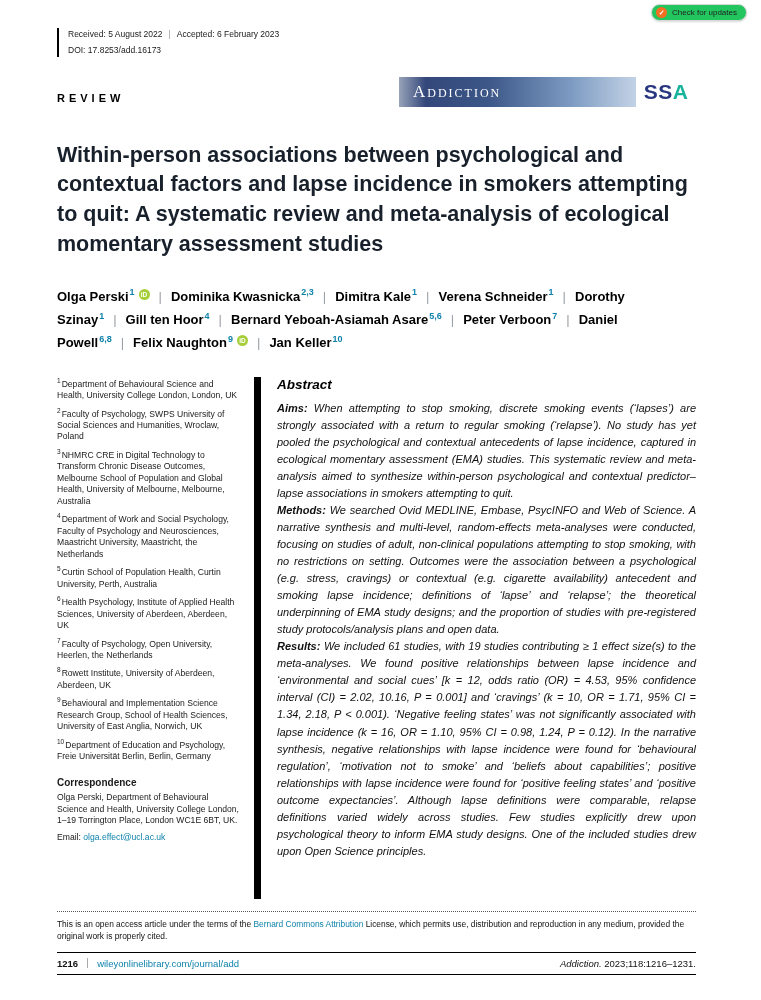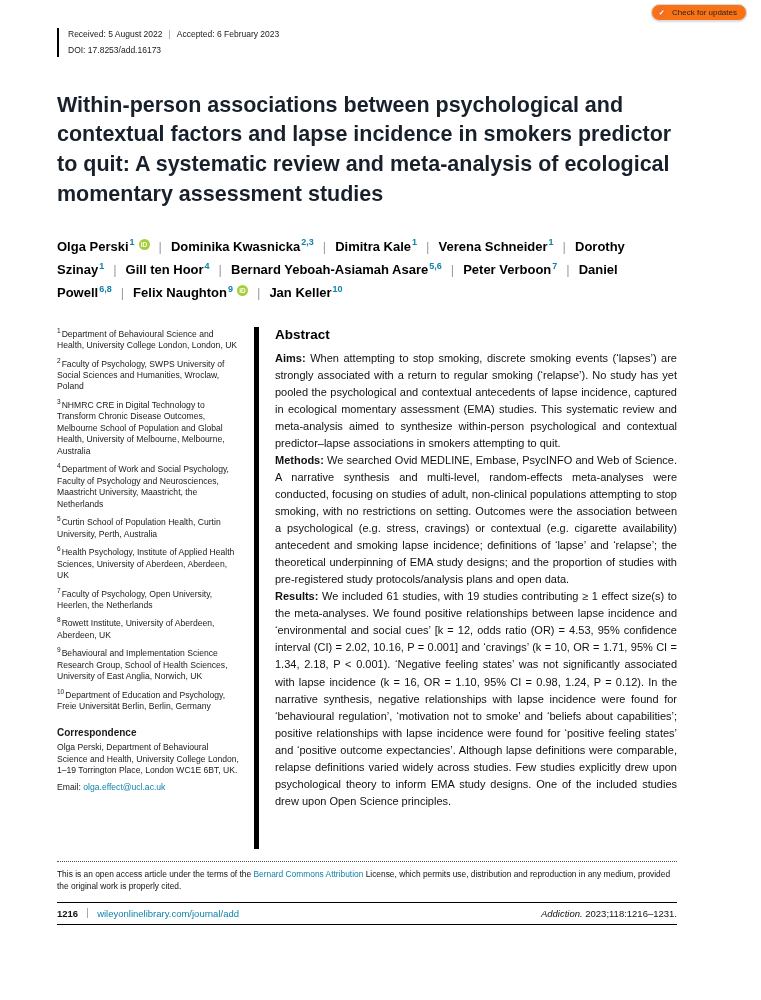--- a/index.html
+++ b/index.html
@@ -1,26 +1,26 @@
 <!DOCTYPE html>
 <html><head>
 <meta charset="utf-8">
 <style>
   * { margin:0; padding:0; box-sizing:border-box; }
   html,body { background:#e9e9e9; }
   .page {
     width:761px; height:1000px; background:#fff; position:relative; overflow:hidden;
     font-family:"Liberation Sans", sans-serif; color:#111; margin:0 auto;
   }
-  .content { padding:28px 84px 0 57px; }
+  .content { padding:28px 65px 0 57px; }
 
   
   .cfu {
     position:absolute; top:4px; right:14px; display:flex; align-items:center; gap:5px;
-    background:#f97316; border:1px solid #d9d9d9; border-radius:9px; padding:2px 9px 2px 4px;
+    background:#22c55e; border:1px solid #d9d9d9; border-radius:9px; padding:2px 9px 2px 4px;
     box-shadow:0 1px 2px rgba(0,0,0,.15); font-size:8px; color:#222; cursor:pointer;
   }
   .cfu-icon {
     width:11px; height:11px; border-radius:50%; background:#f36f21; color:#fff;
     font-size:7px; line-height:11px; text-align:center; font-weight:bold;
   }
 
   
   .top-meta { border-left:2px solid #000; padding-left:9px; font-size:8.5px; line-height:1.45; color:#1a1a1a; }
   .meta-sep { color:#999; margin:0 6px; }
@@ -56,21 +56,21 @@
     display:inline-block; width:11px; height:11px; border-radius:50%; background:#a6ce39;
     color:#fff; font-size:6.5px; font-weight:bold; text-align:center; line-height:11px;
     margin-left:4px; vertical-align:4px; cursor:pointer;
   }
 
   
   .columns { display:flex; margin-top:22px; min-height:522px; }
   .left-col { width:182px; flex:none; font-size:8.6px; line-height:1.34; color:#1a1a1a; }
   .aff { margin-bottom:5px; }
   .aff sup { font-size:6.5px; margin-right:1px; }
-  .right-col { flex:1; margin-left:15px; border-left:5px solid #000000; padding-left:16px; }
+  .right-col { flex:1; margin-left:15px; border-left:7px solid #000000; padding-left:16px;font-style:italic; }
   .corr { margin-top:13px; }
   .corr-heading { font-weight:bold; font-size:10px; margin-bottom:3px; }
   .corr-body { margin-bottom:5px; }
   .email-link { color:#0f82ab; text-decoration:none; cursor:pointer; }
 
   .abstract-heading { font-size:13.5px; font-weight:bold; margin-bottom:8px; color:#000; }
   .abs-para { font-size:11px; line-height:1.55; text-align:justify; color:#111; }
 
   
   .oa-note { margin-top:12px; border-top:1px dotted #555; padding-top:6px; font-size:8.4px; line-height:1.5; color:#111; }
@@ -100,22 +100,32 @@
 
   <div class="content">
 
     <div class="top-meta">
       <div>
         <span>Received: 5 August 2022</span><span class="meta-sep">|</span><span>Accepted: 6 February 2023</span>
       </div>
       <div class="doi-line">DOI: 17.8253/add.16173</div>
     </div>
 
+    <div class="header-row">
+      <div class="review-label">REVIEW</div>
+      <div class="banner">
+        <span class="banner-title">Addiction</span>
+        <div class="ssa-box">
+          <span class="ssa-ss">SS</span>
+            <span class="ssa-a">A</span>
+        </div>
+      </div>
+    </div>
 
-    <h1 class="title">Within-person associations between psychological and contextual factors and lapse incidence in smokers predictor to quit: A systematic review and meta-analysis of ecological momentary assessment studies</h1>
+    <h1 class="title">Within-person associations between psychological and contextual factors and lapse incidence in smokers attempting to quit: A systematic review and meta-analysis of ecological momentary assessment studies</h1>
 
     <div class="authors-block"><span class="author"><span>Olga Perski</span><sup>1</sup><span class="orcid">iD</span></span><span class="author-sep">|</span><span class="author"><span>Dominika Kwasnicka</span><sup>2,3</sup></span><span class="author-sep">|</span><span class="author"><span>Dimitra Kale</span><sup>1</sup></span><span class="author-sep">|</span><span class="author"><span>Verena Schneider</span><sup>1</sup></span><span class="author-sep">|</span><span class="author"><span>Dorothy Szinay</span><sup>1</sup></span><span class="author-sep">|</span><span class="author"><span>Gill ten Hoor</span><sup>4</sup></span><span class="author-sep">|</span><span class="author"><span>Bernard Yeboah-Asiamah Asare</span><sup>5,6</sup></span><span class="author-sep">|</span><span class="author"><span>Peter Verboon</span><sup>7</sup></span><span class="author-sep">|</span><span class="author"><span>Daniel Powell</span><sup>6,8</sup></span><span class="author-sep">|</span><span class="author"><span>Felix Naughton</span><sup>9</sup><span class="orcid">iD</span></span><span class="author-sep">|</span><span class="author"><span>Jan Keller</span><sup>10</sup></span></div>
 
     <div class="columns">
       <aside class="left-col">
         <div>
             <p class="aff"><sup>1</sup>Department of Behavioural Science and Health, University College London, London, UK</p>
             <p class="aff"><sup>2</sup>Faculty of Psychology, SWPS University of Social Sciences and Humanities, Wroclaw, Poland</p>
             <p class="aff"><sup>3</sup>NHMRC CRE in Digital Technology to Transform Chronic Disease Outcomes, Melbourne School of Population and Global Health, University of Melbourne, Melbourne, Australia</p>
             <p class="aff"><sup>4</sup>Department of Work and Social Psychology, Faculty of Psychology and Neurosciences, Maastricht University, Maastricht, the Netherlands</p>

